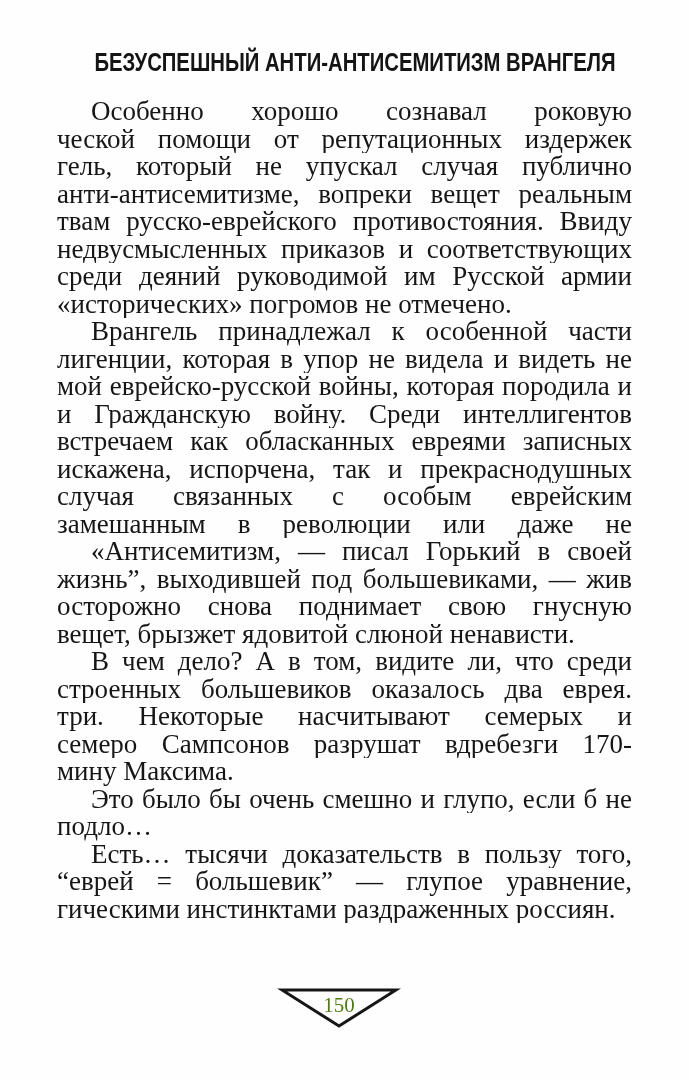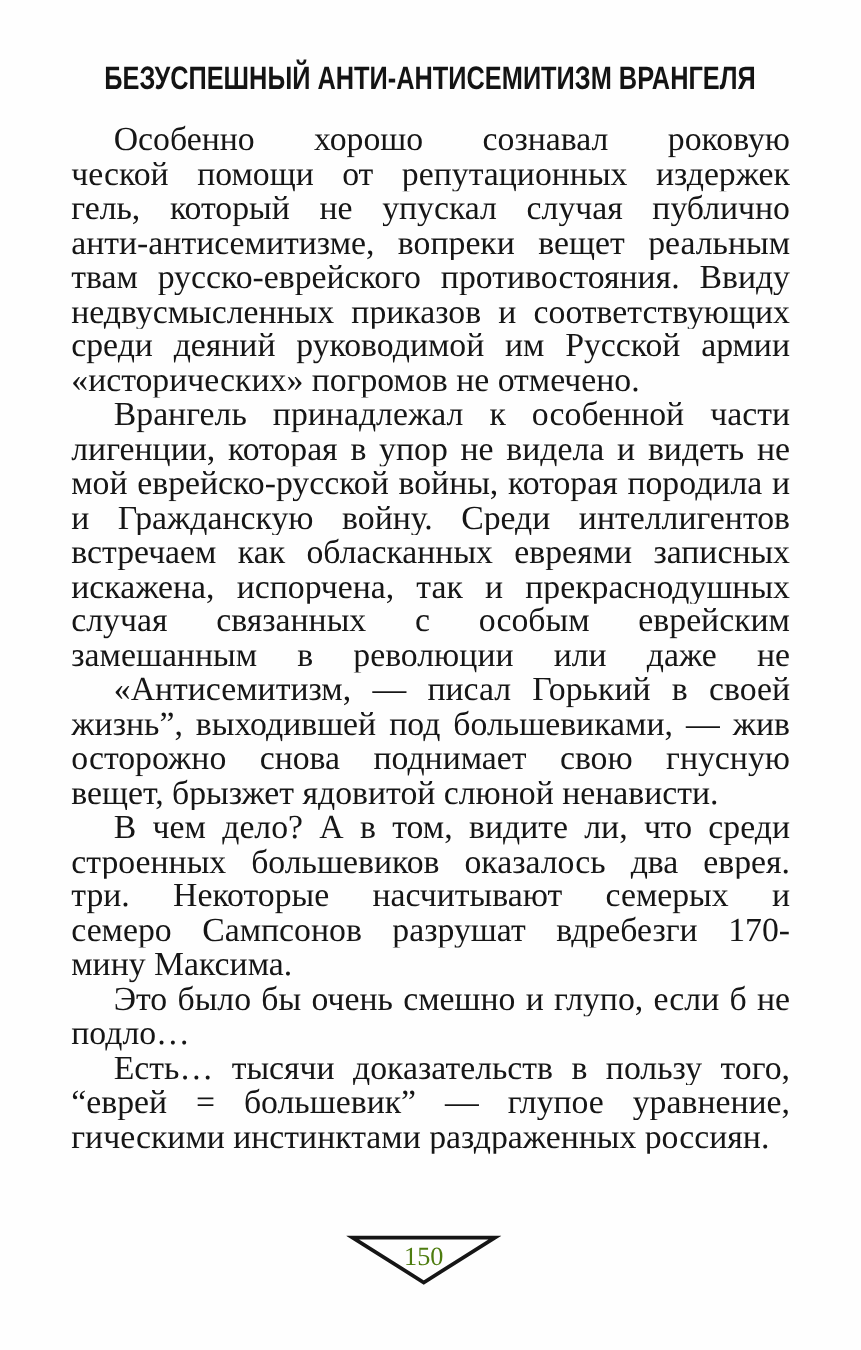--- a/index.html
+++ b/index.html
@@ -14,21 +14,21 @@
     background: #fefefe;
     margin: 0 auto;
     overflow: hidden;
     color: #1a1a1a;
   }
   .title-wrap {
     position: absolute;
     left: 0;
     top: 48px;
     width: 689px;
-    text-align: center;
+    text-align: right;
   }
   .title {
     display: inline-block;
     font-family: "Liberation Sans", sans-serif;
     font-weight: bold;
     font-size: 26px;
     line-height: 28px;
     letter-spacing: 0px;
     transform: scaleX(0.78);
     transform-origin: center;

